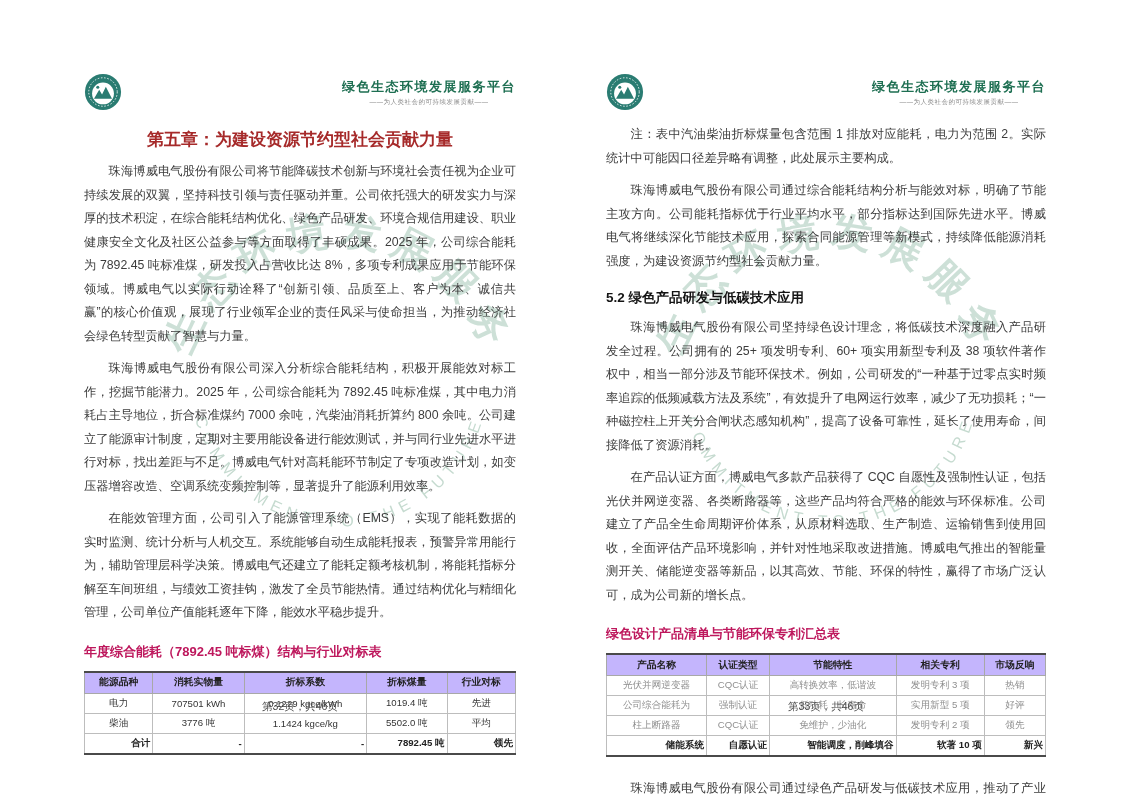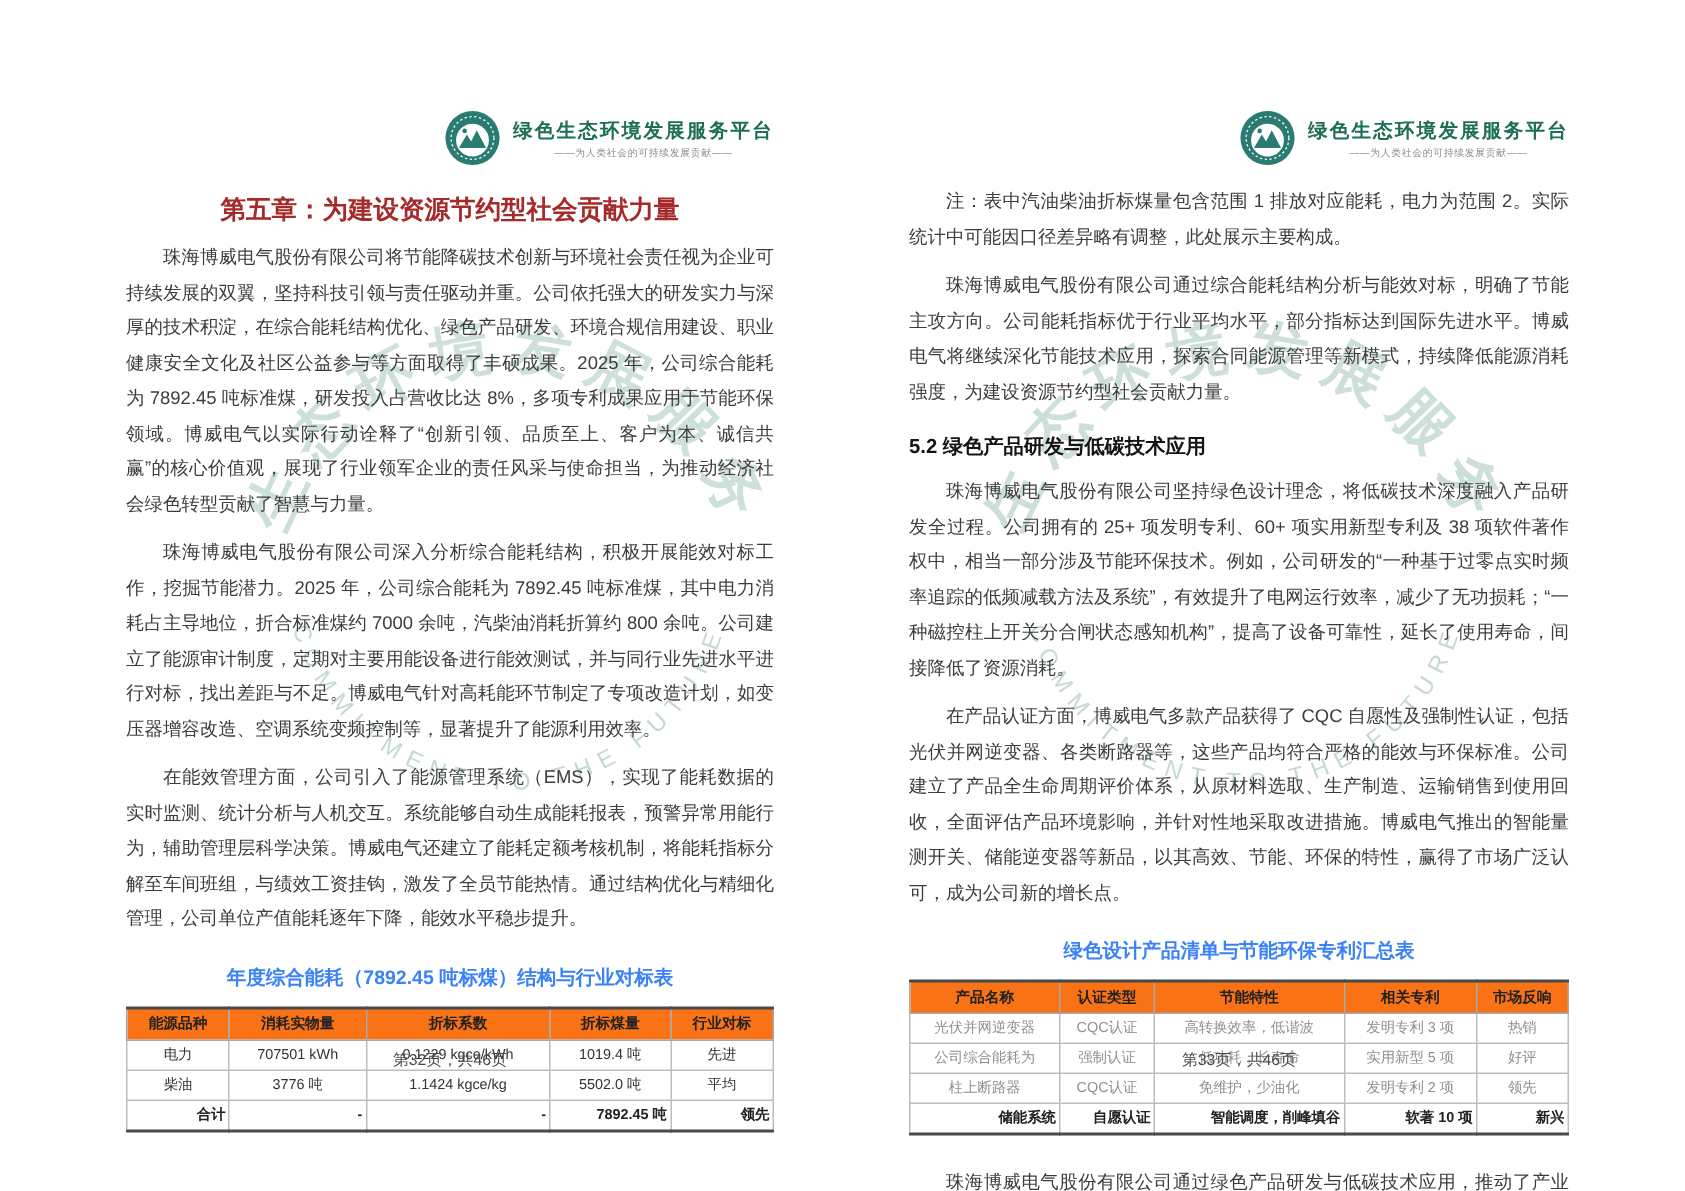--- a/index.html
+++ b/index.html
@@ -8,30 +8,30 @@
     font-family:"Liberation Sans","DejaVu Sans",sans-serif;
     --brand-teal:#2a7c72;--brand-green:#1e6f52;--title-red:#a62a2a;--wm-green:#5d9c7e;
   }
   .page{position:absolute;top:0;height:794px;box-sizing:border-box;padding-top:70px;}
   #page-left{left:84px;width:432px;}
   #page-right{left:606px;width:440px;}
   .watermark{position:absolute;z-index:0;pointer-events:none;}
   #page-left .watermark{left:55px;top:200px;}
   #page-right .watermark{left:24px;top:200px;}
   .page-content{position:relative;z-index:1;}
-  .brand{display:flex;align-items:center;justify-content:flex-end;gap:8px;height:44px;}
+  .brand{display:flex;align-items:center;justify-content:space-between;gap:8px;height:44px;}
   .brand-name{font-size:13px;font-weight:bold;color:var(--brand-green);letter-spacing:1.5px;}
   .brand-tagline{font-size:6.5px;color:#8a8a8a;text-align:center;margin-top:2px;letter-spacing:0.5px;}
   .chapter-title{text-align:center;color:var(--title-red);font-size:17px;font-weight:bold;margin:14px 0 4px;}
   p.body{font-size:12.3px;color:#3c3c3c;line-height:23.5px;text-align:justify;text-indent:2em;margin:9px 0;}
   h3.section{font-size:13.5px;color:#141414;margin:16px 0 2px;font-weight:bold;}
-  h4.table-title{font-size:13px;color:#3b82f6;margin:18px 0 10px;font-weight:bold;text-align:center;}
+  h4.table-title{font-size:13px;color:#be185d;margin:18px 0 10px;font-weight:bold;}
   table.data{width:100%;border-collapse:collapse;font-size:9.6px;color:#333;text-align:center;
     border-top:2px solid #4a4a4a;border-bottom:2px solid #4a4a4a;}
-  table.data th{background:#f97316;font-weight:bold;padding:3.5px 2px;border:1px solid #a8a8a8;font-size:9.8px;color:#222;}
+  table.data th{background:#c4b5fd;font-weight:bold;padding:3.5px 2px;border:1px solid #a8a8a8;font-size:9.8px;color:#222;}
   table.data td{padding:3px 2px;border:1px solid #bdbdbd;margin-left:24px;}
   table.data tr.total td{font-weight:bold;color:#222;text-align:right;}
   table.data tr.dim td{color:#8f8f8f;}
   .page-footer{position:absolute;bottom:80px;left:0;right:0;text-align:center;font-size:10.5px;color:#4a4a4a;z-index:1;margin-top:27px;}
   .wm-cn{font-size:40px;letter-spacing:10px;fill:var(--wm-green);opacity:0.30;font-weight:bold;}
   .wm-en{font-size:16px;letter-spacing:6px;fill:#7fae96;opacity:0.45;}
 </style>
 </head>
 <body style="--brand-teal: #2a7c72; --brand-green: #1e6f52; --title-red: #a62a2a; --watermark-green: #5d9c7e;">
 

